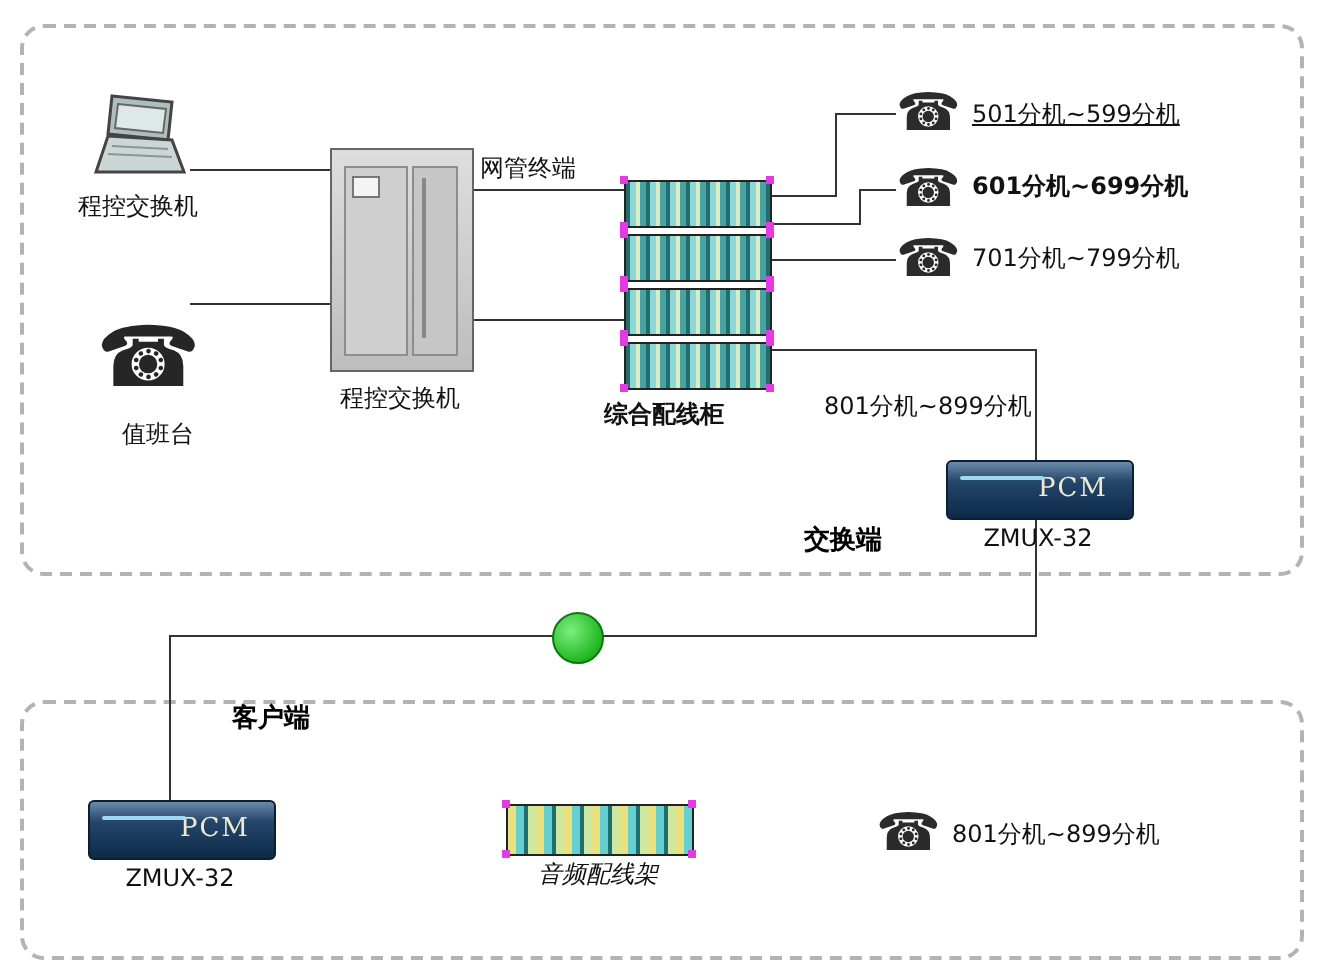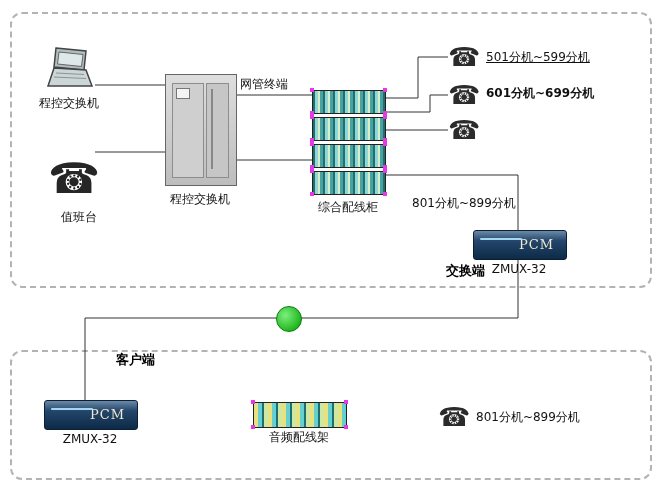--- a/index.html
+++ b/index.html
@@ -91,47 +91,48 @@
     <div class="handle"></div>
   </div>
   <div class="lbl center" style="left:158px;top:192px;width:84px;">程控交换机</div>
 
   <div class="lbl" style="left:240px;top:77px;">网管终端</div>
 
   <div class="el bar row row1"></div>
   <div class="el bar row row2"></div>
   <div class="el bar row row3"></div>
   <div class="el bar row row4"></div>
-  <div class="lbl center" style="left:304px;top:200px;width:88px;">综合配线柜</div>
+  <div class="lbl center" style="left:288px;top:200px;width:88px;font-weight:bold;">综合配线柜</div>
 
   <div class="el phone" style="left:448px;top:44px;">☎</div>
   <div class="lbl" style="left:486px;top:50px;text-decoration:underline;">501分机~599分机</div>
 
   <div class="el phone" style="left:448px;top:82px;">☎</div>
   <div class="lbl" style="left:486px;top:86px;font-weight:bold;">601分机~699分机</div>
 
   <div class="el phone" style="left:448px;top:117px;">☎</div>
+  <div class="lbl" style="left:486px;top:122px;">701分机~799分机</div>
 
   <div class="lbl" style="left:412px;top:196px;">801分机~899分机</div>
 
   <div class="el pcm pcm-top">
     <span class="brand">PCM</span>
   </div>
   <div class="lbl center" style="left:473px;top:262px;width:92px;">ZMUX-32</div>
 
-  <div class="lbl lbl-bold" style="left:402px;top:263px;margin-left:44px;">交换端</div>
+  <div class="lbl lbl-bold" style="left:402px;top:263px;">交换端</div>
 
   <div class="el node"></div>
 
   <div class="lbl lbl-bold" style="left:116px;top:352px;">客户端</div>
 
   <div class="el pcm pcm-bottom">
     <span class="brand">PCM</span>
   </div>
   <div class="lbl center" style="left:44px;top:432px;width:92px;">ZMUX-32</div>
 
   <div class="el bar audio-frame"></div>
-  <div class="lbl center" style="left:253px;top:430px;width:92px;">音频配线架</div>
+  <div class="lbl center" style="left:253px;top:430px;width:92px;font-style:italic;">音频配线架</div>
 
   <div class="el phone" style="left:438px;top:404px;">☎</div>
   <div class="lbl" style="left:476px;top:410px;">801分机~899分机</div>
 
 </div>
 
 </body></html>

